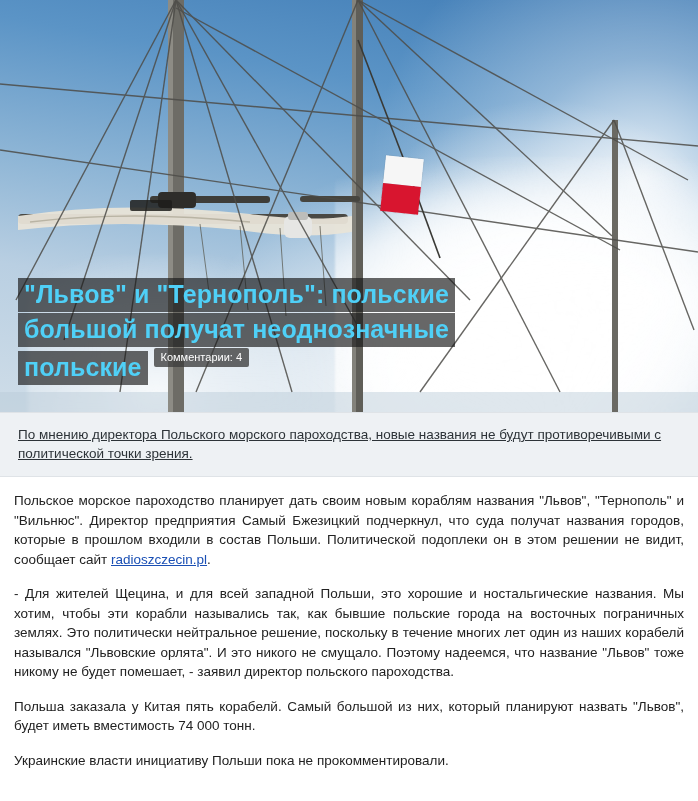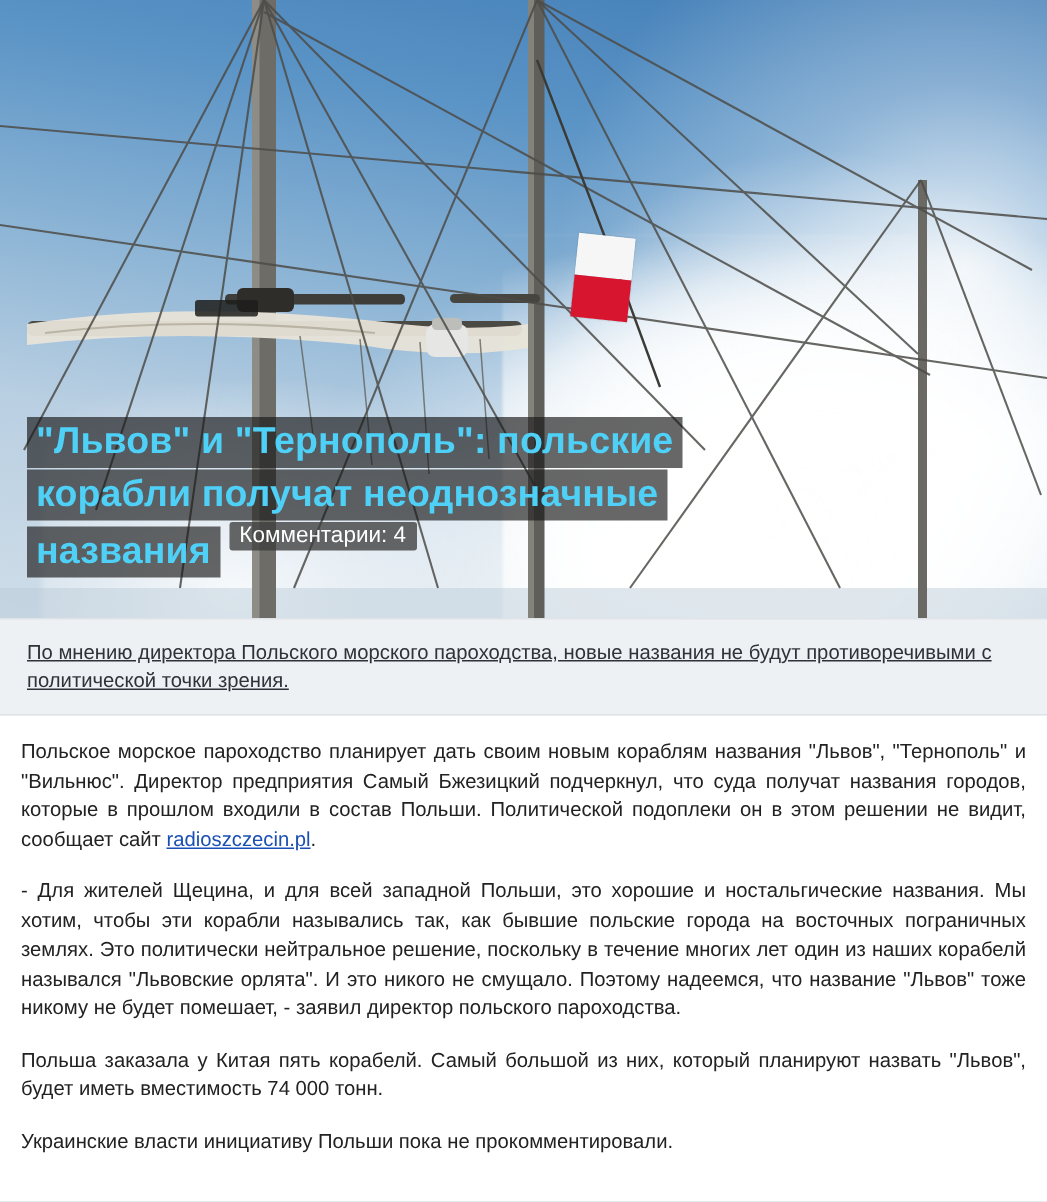--- a/index.html
+++ b/index.html
@@ -90,21 +90,21 @@
     letter-spacing: 0.1px;
     white-space: nowrap;
   }
   .comments-badge {
     display: inline-block;
     vertical-align: bottom;
     margin-left: 6px;
     margin-bottom: 19px;
     background: rgba(60,60,60,0.78);
     color: #ffffff;
-    font-size: 15px;
+    font-size: 11px;
     line-height: 14px;
     padding: 2px 7px 3px 7px;
     border-radius: 2px;
     white-space: nowrap;
   }
 
   
   .lead {
     position: relative;
     background: #eef1f4;
@@ -206,24 +206,24 @@
     <div class="flag">
       <div class="top"></div>
       <div class="bot"></div>
     </div>
 
     <div class="headline-wrap">
       <div>
         <span class="headline-line">"Львов" и "Тернополь": польские</span>
       </div>
       <div>
-        <span class="headline-line">корабли получат неоднозначные</span>
+        <span class="headline-line">большой получат неоднозначные</span>
       </div>
       <div>
-        <span class="headline-line">названия</span><span class="comments-badge">Комментарии: 4</span>
+        <span class="headline-line">польские</span><span class="comments-badge">Комментарии: 4</span>
       </div>
     </div>
   </div>
 
   <div class="lead">По мнению директора Польского морского пароходства, новые названия не будут противоречивыми с политической точки зрения.</div>
 
   <div class="body">
     <p><span>Польское морское пароходство планирует дать своим новым кораблям названия "Львов", "Тернополь" и "Вильнюс". Директор предприятия Самый Бжезицкий подчеркнул, что суда получат названия городов, которые в прошлом входили в состав Польши. Политической подоплеки он в этом решении не видит, сообщает сайт </span><a href="#">radioszczecin.pl</a><span>.</span></p>
     <p>- Для жителей Щецина, и для всей западной Польши, это хорошие и ностальгические названия. Мы хотим, чтобы эти корабли назывались так, как бывшие польские города на восточных пограничных землях. Это политически нейтральное решение, поскольку в течение многих лет один из наших корабелй назывался "Львовские орлята". И это никого не смущало. Поэтому надеемся, что название "Львов" тоже никому не будет помешает, - заявил директор польского пароходства.</p>
     <p>Польша заказала у Китая пять корабелй. Самый большой из них, который планируют назвать "Львов", будет иметь вместимость 74 000 тонн.</p>

